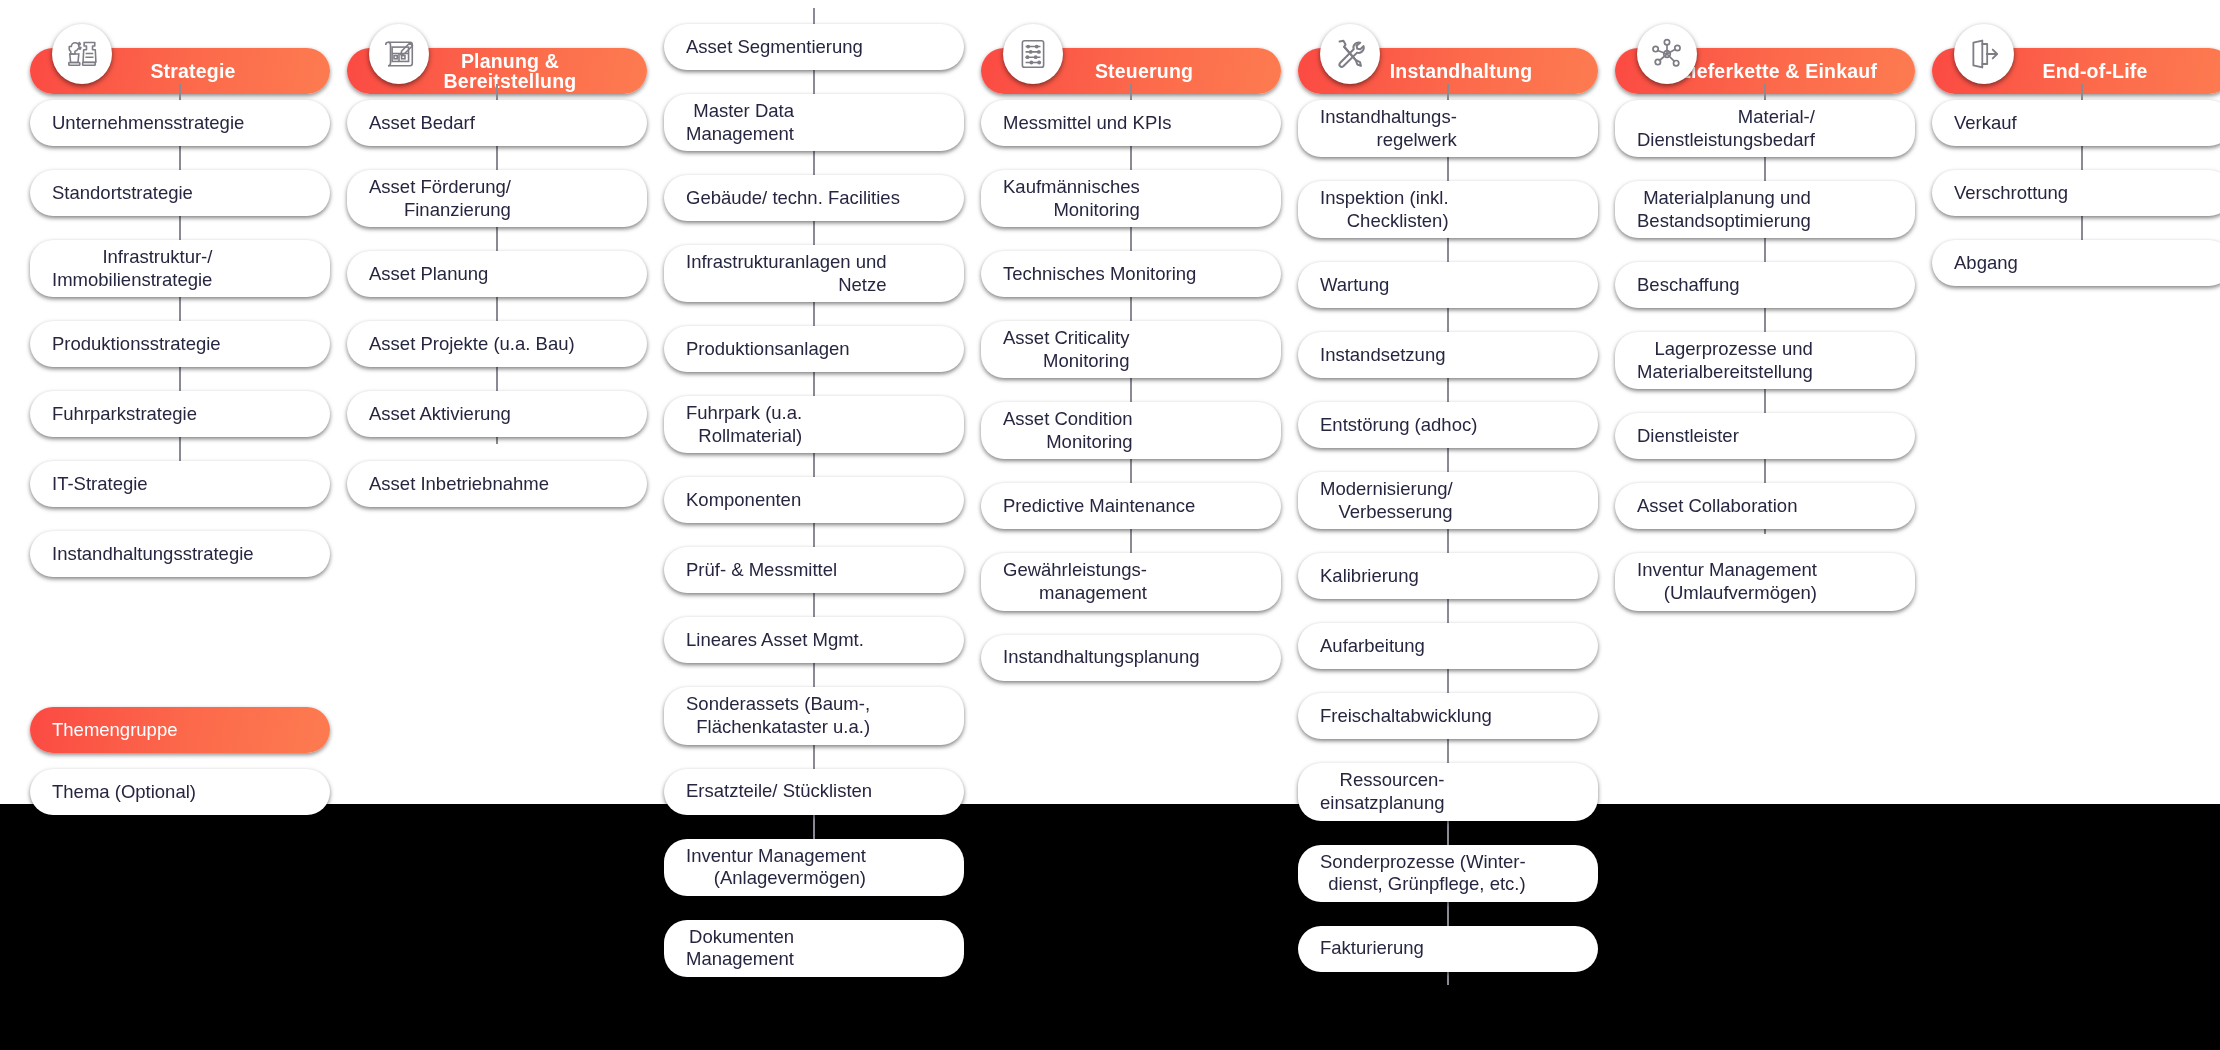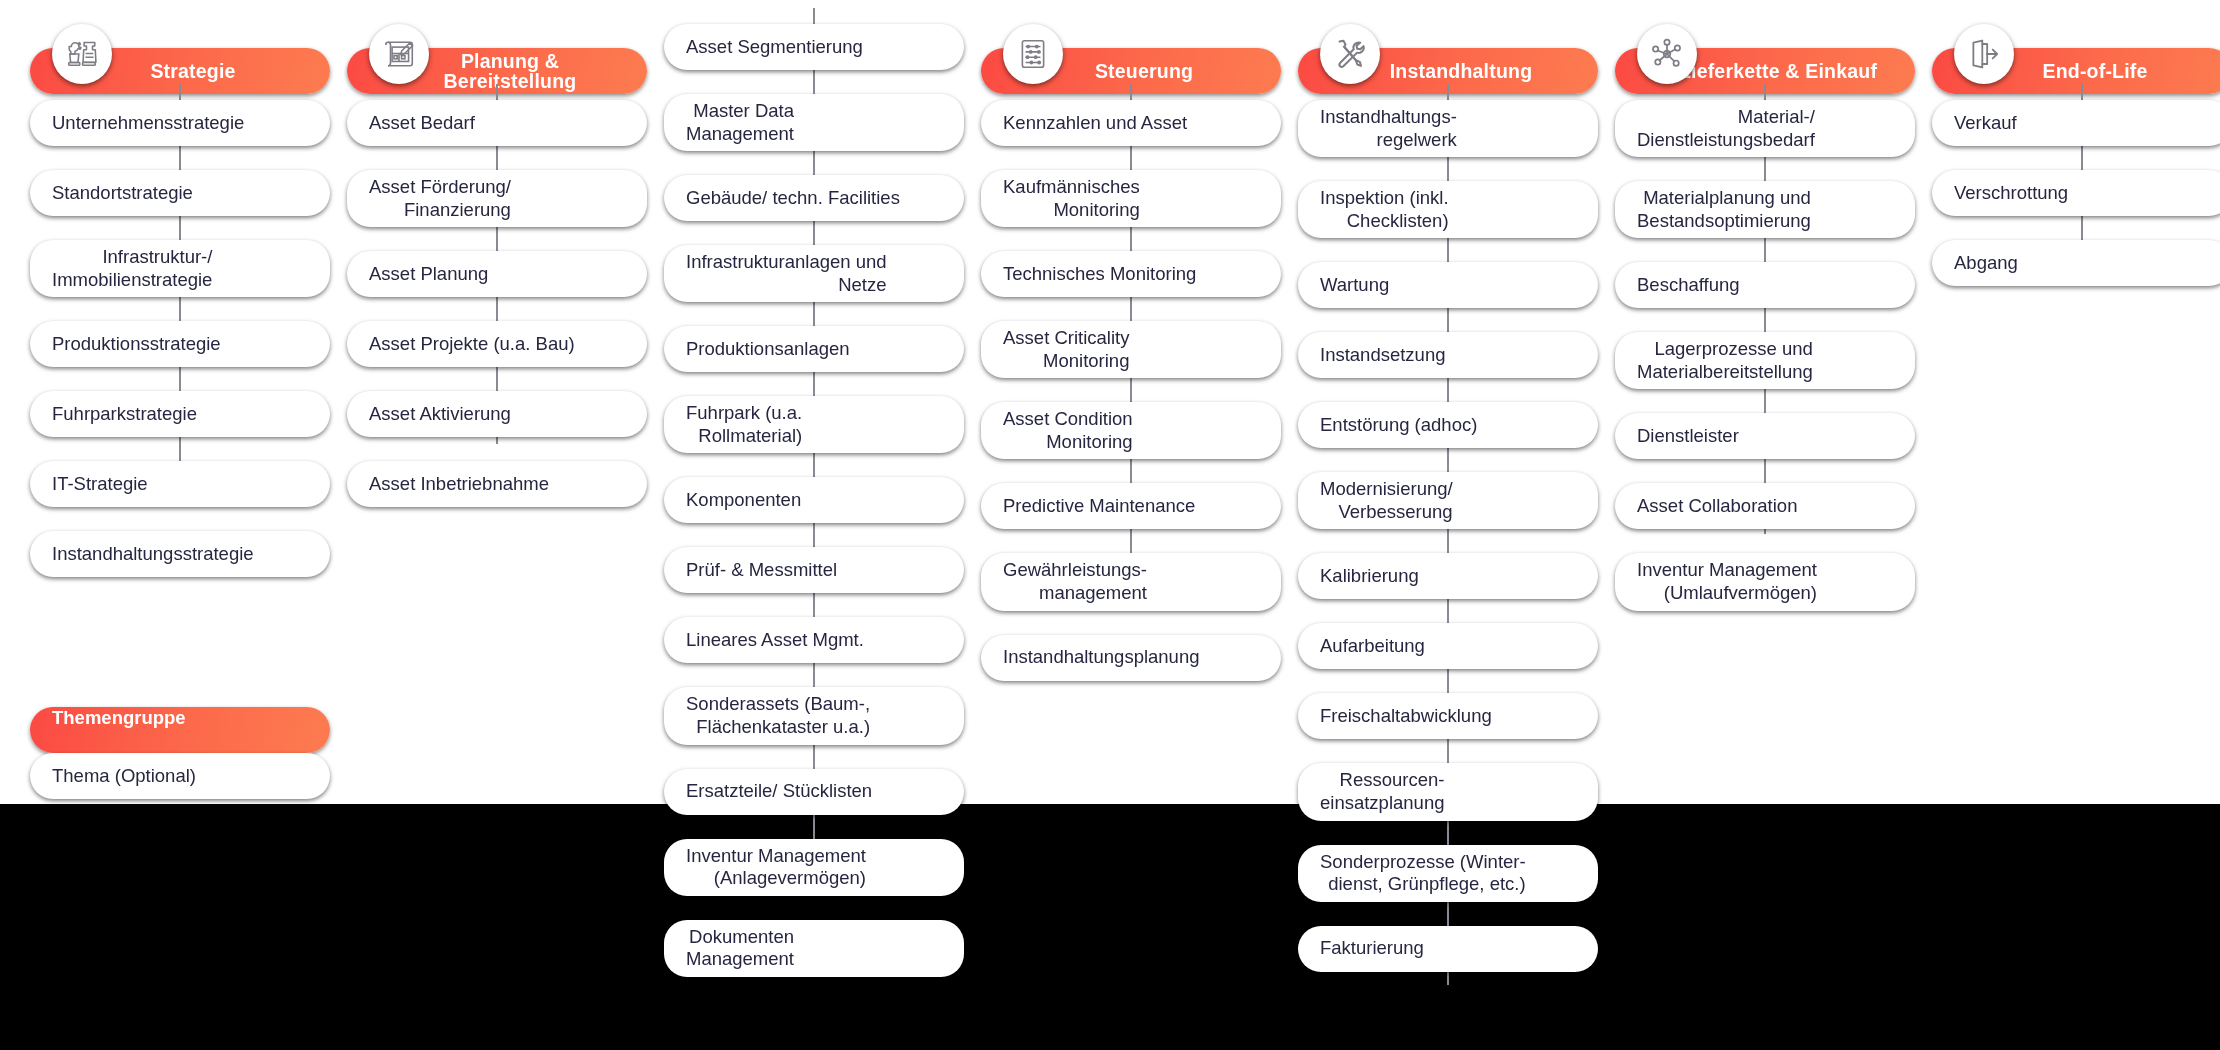--- a/index.html
+++ b/index.html
@@ -57,22 +57,22 @@
   .head-spine{
     position:absolute;left:149px;top:70px;width:2px;height:22px;background:#8a8a94;z-index:1;
   }
 
   
   .legend{position:absolute;left:30px;top:707px;width:300px;}
   .legend-pill{
     width:300px;height:46px;border-radius:23px;
     background:linear-gradient(100deg,#fb4a43 0%,#fc6a4b 55%,#fd7b50 100%);
     box-shadow:0 2px 4px rgba(0,0,0,.45);
-    display:flex;padding:0 22px;box-sizing:border-box;
-    color:#fff;font-weight:bold;font-size:18.5px;
+    display:flex;align-items:center;padding:0 22px;box-sizing:border-box;
+    color:#fff;font-weight:normal;font-size:18.5px;margin-bottom:16px;
   }
   .legend-chip{
     width:300px;min-height:46px;border-radius:23px;background:#fff;
     box-shadow:0 2px 4px rgba(0,0,0,.5);
     display:flex;align-items:center;padding:6px 22px;box-sizing:border-box;
     font-size:18.5px;color:#262640;
   }
 </style>
 </head>
 <body>
@@ -222,21 +222,21 @@
               <circle cx="18.5" cy="19" r="1.8" fill="#7d7d85" stroke="none"></circle>
               <circle cx="14.5" cy="24" r="1.8" fill="#7d7d85" stroke="none"></circle>
               <circle cx="21.8" cy="24" r="1.8" fill="#7d7d85" stroke="none"></circle>
             </svg>
           </div>
           <div class="head-spine"></div>
         </div>
         <div class="items">
           <div class="spine" style="height: 518px;"></div>
           <div class="chip">
-            <span>Kennzahlen und Asset</span>
+            <span>Messmittel und KPIs</span>
           </div>
           <div class="chip">
             <span>Kaufmännisches<br>Monitoring</span>
           </div>
           <div class="chip">
             <span>Technisches Monitoring</span>
           </div>
           <div class="chip">
             <span>Asset Criticality<br>Monitoring</span>
           </div>

